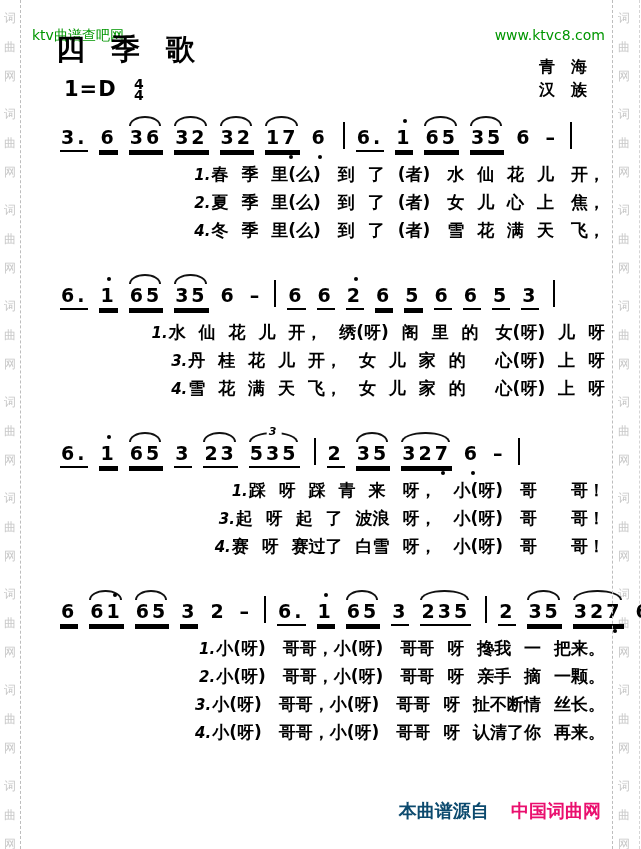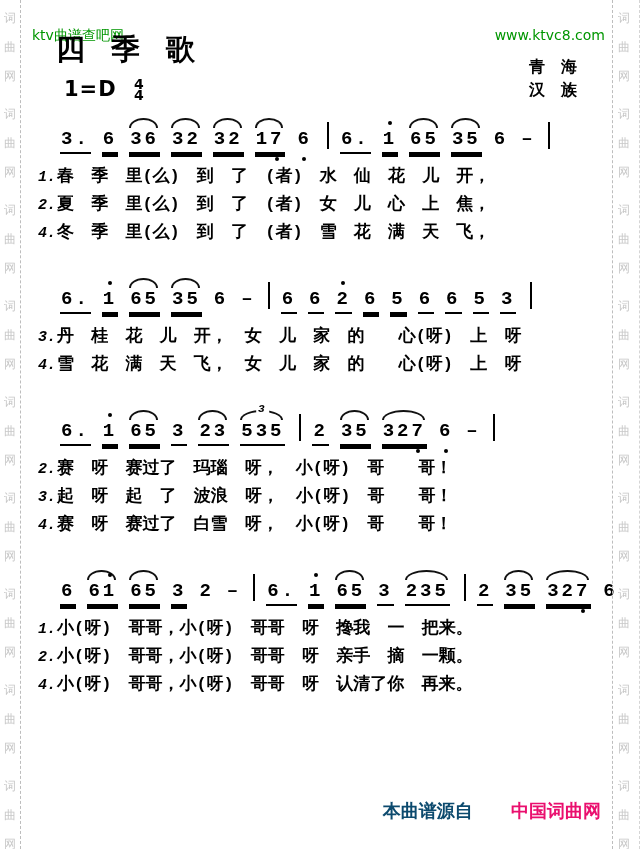--- a/index.html
+++ b/index.html
@@ -22,53 +22,53 @@
   .wm-group span { display:block; }
 
   .content { position:absolute; left:30px; right:36px; top:0; bottom:0; }
 
   .site-name { position:absolute; top:27px; left:2px;  font-size:14px; color:var(--green,#009600); cursor:pointer;text-align:center; }
   .site-url  { position:absolute; top:27px; right:0px; font-size:14px; color:var(--green,#009600); cursor:pointer; }
 
   .title { position:absolute; top:30px; left:0; right:0; 
            font-size:29px; font-weight:bold; letter-spacing:26px; text-indent:26px; }
 
-  .origin, .ethnic { position:absolute; right:28px; font-weight:bold; font-size:16px; }
+  .origin, .ethnic { position:absolute; right:18px; font-weight:bold; font-size:16px; }
   .origin { top:57px; }
   .ethnic { top:80px; }
 
   .keysig { position:absolute; top:77px; left:34px; font-size:21px; font-weight:bold; letter-spacing:1px; }
   .ts { display:inline-block; vertical-align:-4px; margin-left:9px; text-align:center; }
   .ts i { display:block; font-style:normal; font-weight:bold; font-size:14px; line-height:11px; }
 
-  #systems { position:absolute; top:106px; left:0; right:0;font-family:Liberation Mono, monospace; }
+  #systems { position:absolute; top:106px; left:0; right:0; }
   .system { margin-bottom:19px; }
 
   .notes-row { white-space:nowrap; padding:16px 0 9px 30px; font-weight:bold; }
   .note { position:relative; display:inline-block; font-size:19px; letter-spacing:3px;
           padding:0 1px 2px 1px; margin-right:11px; }
   .note.u1 { border-bottom:2px solid #000; }
   .note.u2 { border-bottom:2px solid #000; box-shadow:0 3px 0 #000; }
   .note.arc::before { content:''; position:absolute; left:0; right:2px; top:-10px; height:8px;
           border:2px solid #111; border-bottom:none; border-radius:100% 100% 0 0 / 200% 200% 0 0; }
   .note .hd, .note .ld { position:absolute; width:4px; height:4px; border-radius:50%; background:#000; right:0.34em; }
   .note .hd { top:-7px; }
   .note .ld { bottom:-9px; }
   .note .tri { position:absolute; top:-17px; left:50%; transform:translateX(-50%);
           font-size:11px; font-style:italic; background:#fff; padding:0 2px; }
   .note.dash { border:none; letter-spacing:0; }
   .bar { display:inline-block; width:2px; height:27px; background:#000; vertical-align:-5px; margin:0 11px 0 3px; }
 
-  .lyric-row { padding-left:8px; line-height:27px; font-size:17px; font-weight:bold; white-space:nowrap; }
+  .lyric-row { padding-left:8px; line-height:27px; font-size:17px; font-weight:bold; white-space:nowrap;text-align:right; }
   .vnum { font-style:italic; font-size:15px; margin-right:1px; }
   .vtext { word-spacing:7px; }
 
   .footer { position:absolute; right:4px; bottom:26px; font-size:18px; font-weight:bold; white-space:nowrap; }
   .footer-prefix { color:#0c4a6e; }
-  .footer-source { color:var(--pink,#ea0f6e); margin-left:32px; cursor:pointer; }
+  .footer-source { color:var(--pink,#ea0f6e); margin-left:16px; cursor:pointer; }
 </style>
 </head>
 <body>
 
 <div class="page" style="--green: #009600; --pink: #ea0f6e; --wm: #c8c8c8;">
   <div class="edge-dash"></div>
   <div class="side-col left" id="side-left">
       <div class="wm-group">
         <span>词</span>
         <span>曲</span>
@@ -182,33 +182,35 @@
 
     <div id="systems">
         <div class="system">
           <div class="notes-row"><span class="note u1">3.</span><span class="note u2">6</span><span class="note u2 arc">36</span><span class="note u2 arc">32</span><span class="note u2 arc">32</span><span class="note u2 arc">17<i class="ld"></i></span><span class="note">6<i class="ld"></i></span><span class="bar"></span><span class="note u1">6.</span><span class="note u2">1<i class="hd"></i></span><span class="note u2 arc">65</span><span class="note u2 arc">35</span><span class="note">6</span><span class="note dash">–</span><span class="bar"></span></div>
           <div class="lyric-row"><span class="vnum">1.</span><span class="vtext">春 季 里(么)　到 了 (者)　水 仙 花 儿　开，</span></div>
           <div class="lyric-row"><span class="vnum">2.</span><span class="vtext">夏 季 里(么)　到 了 (者)　女 儿 心 上　焦，</span></div>
           <div class="lyric-row"><span class="vnum">4.</span><span class="vtext">冬 季 里(么)　到 了 (者)　雪 花 满 天　飞，</span></div>
         </div>
         <div class="system">
           <div class="notes-row"><span class="note u1">6.</span><span class="note u2">1<i class="hd"></i></span><span class="note u2 arc">65</span><span class="note u2 arc">35</span><span class="note">6</span><span class="note dash">–</span><span class="bar"></span><span class="note u1">6</span><span class="note u1">6</span><span class="note u1">2<i class="hd"></i></span><span class="note u2">6</span><span class="note u2">5</span><span class="note u1">6</span><span class="note u1">6</span><span class="note u1">5</span><span class="note u1">3</span><span class="bar"></span></div>
+          <div class="lyric-row"><span class="vnum">1.</span><span class="vtext">水 仙 花 儿 开，　绣(呀) 阁 里 的　女(呀) 儿 呀</span></div>
           <div class="lyric-row"><span class="vnum">3.</span><span class="vtext">丹 桂 花 儿 开，　女 儿 家 的　 心(呀) 上 呀</span></div>
           <div class="lyric-row"><span class="vnum">4.</span><span class="vtext">雪 花 满 天 飞，　女 儿 家 的　 心(呀) 上 呀</span></div>
         </div>
         <div class="system">
           <div class="notes-row"><span class="note u1">6.</span><span class="note u2">1<i class="hd"></i></span><span class="note u2 arc">65</span><span class="note u1">3</span><span class="note u1 arc">23</span><span class="note u1 arc">535<i class="tri">3</i></span><span class="bar"></span><span class="note u1">2</span><span class="note u2 arc">35</span><span class="note u2 arc">327<i class="ld"></i></span><span class="note">6<i class="ld"></i></span><span class="note dash">–</span><span class="bar"></span></div>
-          <div class="lyric-row"><span class="vnum">2.</span><span class="vtext">赛 呀 赛过了 玛瑙 呀，　小(呀)　哥　　哥！</span></div>
+          <div class="lyric-row"><span class="vnum">1.</span><span class="vtext">踩 呀 踩 青 来　呀，　小(呀)　哥　　哥！</span></div>
           <div class="lyric-row"><span class="vnum">3.</span><span class="vtext">起 呀 起 了 波浪 呀，　小(呀)　哥　　哥！</span></div>
           <div class="lyric-row"><span class="vnum">4.</span><span class="vtext">赛 呀 赛过了 白雪 呀，　小(呀)　哥　　哥！</span></div>
         </div>
         <div class="system">
           <div class="notes-row"><span class="note u2">6</span><span class="note u2 arc">61<i class="hd"></i></span><span class="note u2 arc">65</span><span class="note u2">3</span><span class="note">2</span><span class="note dash">–</span><span class="bar"></span><span class="note u1">6.</span><span class="note u2">1<i class="hd"></i></span><span class="note u2 arc">65</span><span class="note u1">3</span><span class="note u1 arc">235</span><span class="bar"></span><span class="note u1">2</span><span class="note u2 arc">35</span><span class="note u2 arc">327<i class="ld"></i></span><span class="note">6</span></div>
           <div class="lyric-row"><span class="vnum">1.</span><span class="vtext">小(呀)　哥哥，小(呀)　哥哥 呀 搀我 一 把来。</span></div>
           <div class="lyric-row"><span class="vnum">2.</span><span class="vtext">小(呀)　哥哥，小(呀)　哥哥 呀 亲手 摘 一颗。</span></div>
+          <div class="lyric-row"><span class="vnum">3.</span><span class="vtext">小(呀)　哥哥，小(呀)　哥哥 呀 扯不断情 丝长。</span></div>
           <div class="lyric-row"><span class="vnum">4.</span><span class="vtext">小(呀)　哥哥，小(呀)　哥哥 呀 认清了你 再来。</span></div>
         </div>
       </div>
 
     <div class="footer">
       <span class="footer-prefix">本曲谱源自</span>
       <span class="footer-source">中国词曲网</span>
     </div>
   </div>
 </div>

